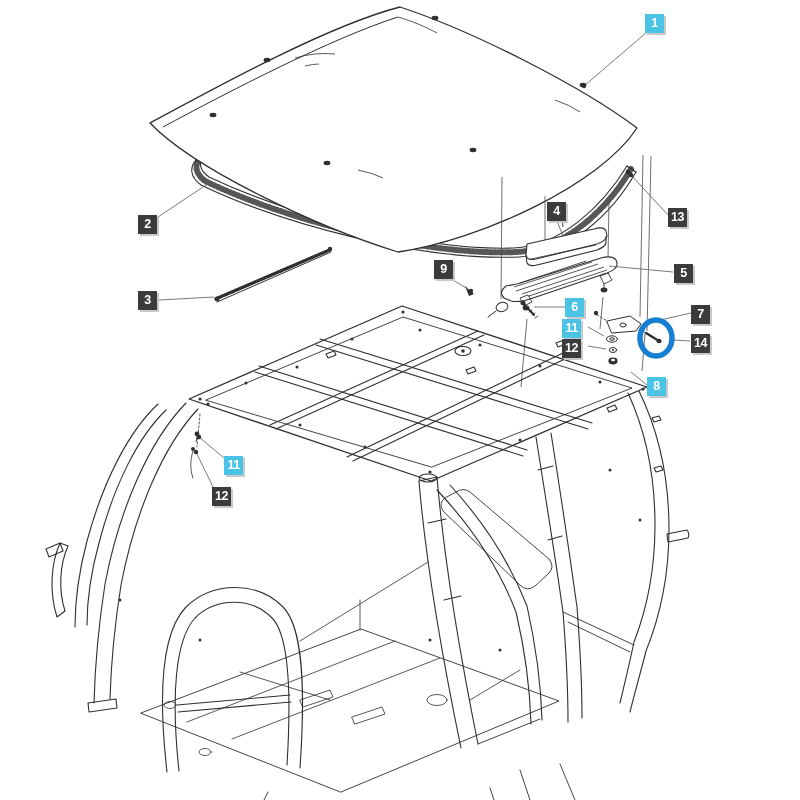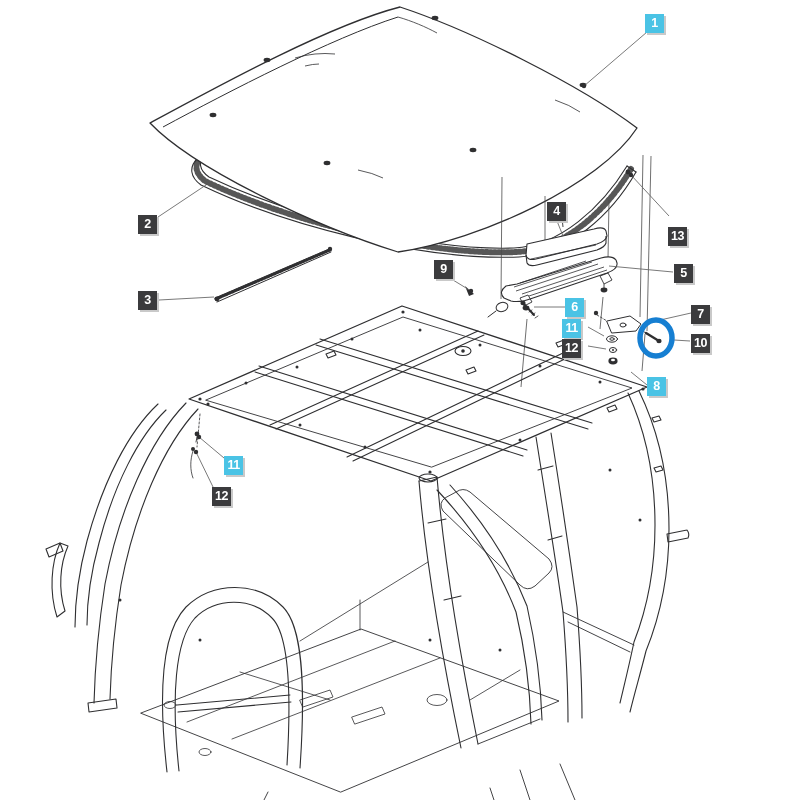--- a/index.html
+++ b/index.html
@@ -220,25 +220,25 @@
       </g>
 
     <ellipse id="highlight-circle" fill="none" cx="656" cy="338" rx="16" ry="18" stroke="#167fd2" stroke-width="5.5"></ellipse>
   </svg>
 
   <div id="callouts">
       <div class="callout hl" style="left: 645px; top: 14px;">1</div>
       <div class="callout dark" style="left: 138px; top: 215px;">2</div>
       <div class="callout dark" style="left: 138px; top: 291px;">3</div>
       <div class="callout dark" style="left: 547px; top: 202px;">4</div>
-      <div class="callout dark" style="left: 668px; top: 227px;">13</div>
+      <div class="callout dark" style="left: 668px; top: 208px;">13</div>
       <div class="callout dark" style="left: 674px; top: 264px;">5</div>
       <div class="callout dark" style="left: 434px; top: 260px;">9</div>
       <div class="callout hl" style="left: 565px; top: 298px;">6</div>
       <div class="callout dark" style="left: 691px; top: 305px;">7</div>
       <div class="callout hl" style="left: 562px; top: 319px;">11</div>
       <div class="callout dark" style="left: 562px; top: 339px;">12</div>
-      <div class="callout dark" style="left: 691px; top: 334px;">10</div>
+      <div class="callout dark" style="left: 691px; top: 334px;">14</div>
       <div class="callout hl" style="left: 647px; top: 377px;">8</div>
       <div class="callout hl" style="left: 224px; top: 456px;">11</div>
       <div class="callout dark" style="left: 212px; top: 487px;">12</div>
     </div>
 </div>
 
 </body></html>

